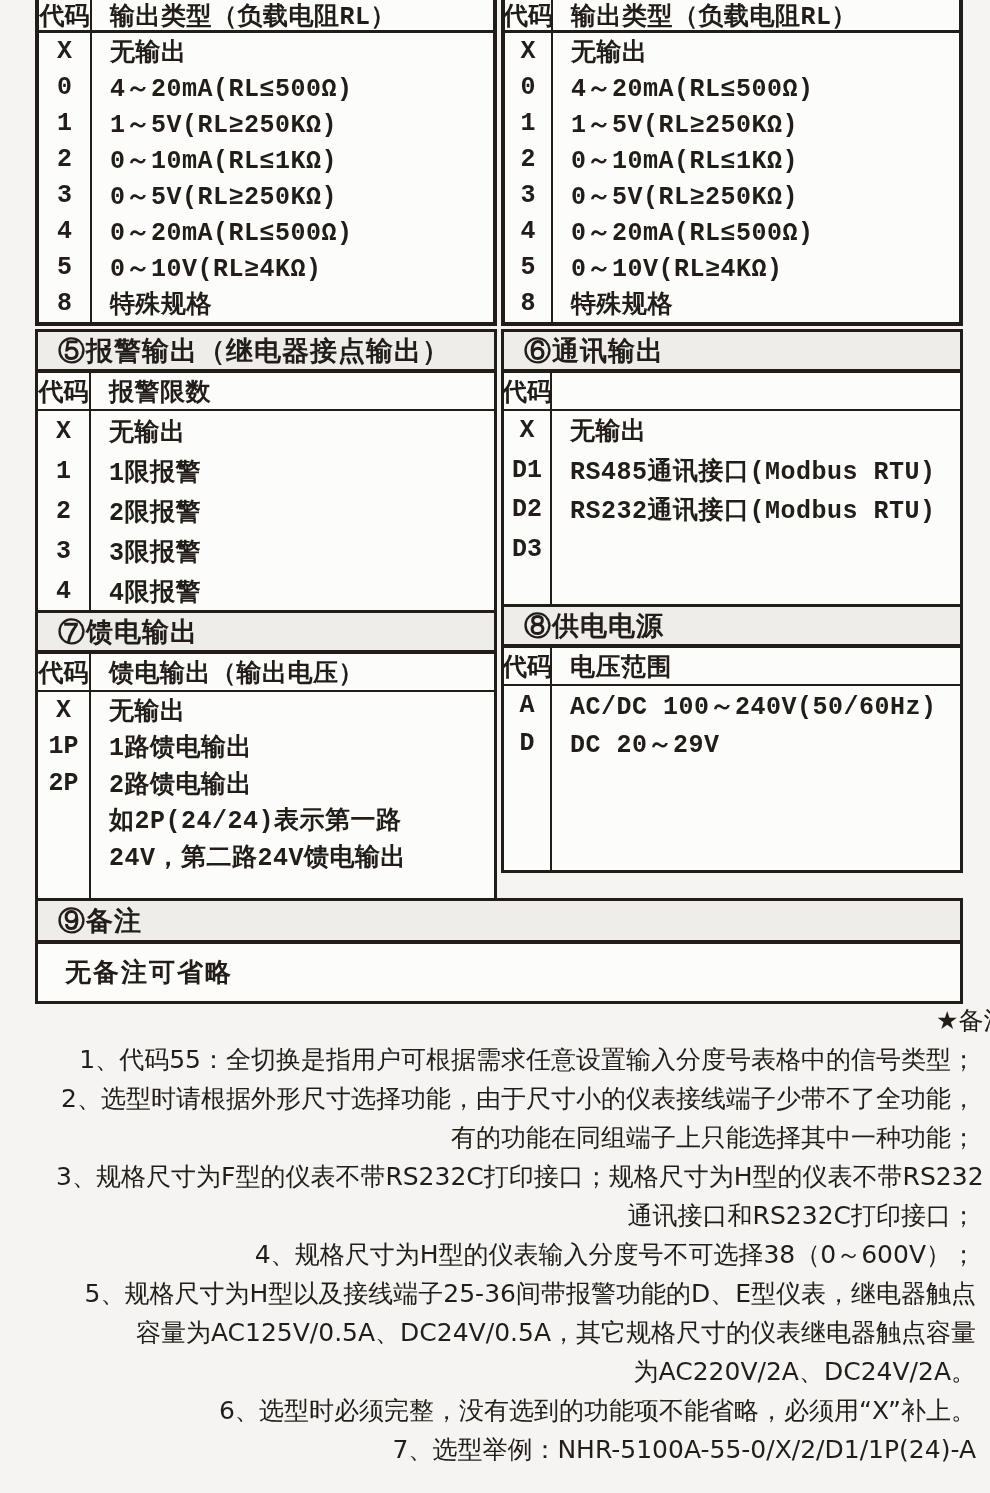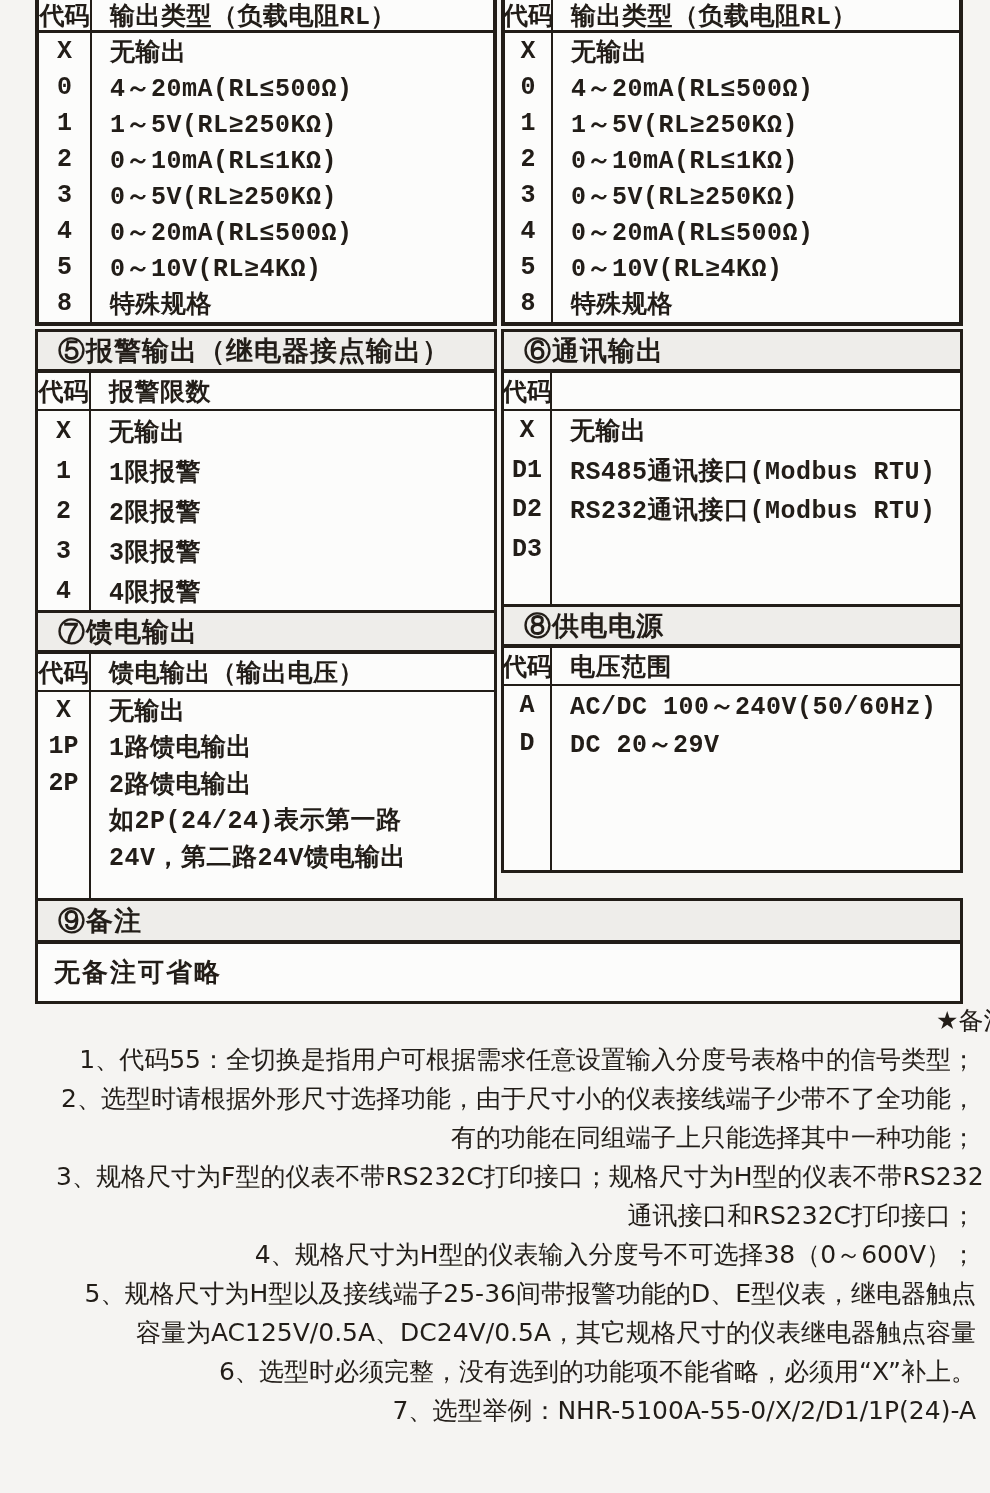--- a/index.html
+++ b/index.html
@@ -51,21 +51,21 @@
   .sec .thead { height:38px; border-bottom:2px solid var(--ink,#221d18); }
   #sec5 .trow { height:40px; }
   #sec6 .trow { height:39.5px; }
   #sec7 .trow { height:36.5px; }
   #sec8 .trow { height:38px; }
   #tblA-right .code-col, #sec6 .code-col, #sec8 .code-col { width:48px; }
 
   #sec9 { left:35px; top:898px; width:928px; height:106px; }
   #sec9 .sec-head { height:43px; }
   .remark-row {
-    flex:1; display:flex; align-items:center; padding-left:16px;
+    flex:1; display:flex; align-items:center; padding-left:27px;
     font-size:26px; font-weight:700; letter-spacing:2px; white-space:nowrap;
   }
   
   .notes {
     position:absolute; left:56px; top:1001px; width:920px;
     font-family:"DejaVu Sans","Liberation Sans",sans-serif;
     font-size:25px; line-height:39px; color:var(--ink,#221d18);text-align:right;
   }
   .note-line { white-space:nowrap; }
   .note-num  { display:inline-block; width:40px; white-space:nowrap; vertical-align:top; }
@@ -364,20 +364,23 @@
         </div>
 
         <div class="note-line">
           <span class="note-num">5、</span><span>规格尺寸为H型以及接线端子25-36间带报警功能的D、E型仪表，继电器触点</span>
         </div>
 
         <div class="note-line">
           <span class="note-num"></span><span>容量为AC125V/0.5A、DC24V/0.5A，其它规格尺寸的仪表继电器触点容量</span>
         </div>
 
+        <div class="note-line">
+          <span class="note-num"></span><span>为AC220V/2A、DC24V/2A。</span>
+        </div>
 
         <div class="note-line">
           <span class="note-num">6、</span><span>选型时必须完整，没有选到的功能项不能省略，必须用“X”补上。</span>
         </div>
 
         <div class="note-line">
           <span class="note-num">7、</span><span>选型举例：NHR-5100A-55-0/X/2/D1/1P(24)-A</span>
         </div>
       </div>
   </div>

